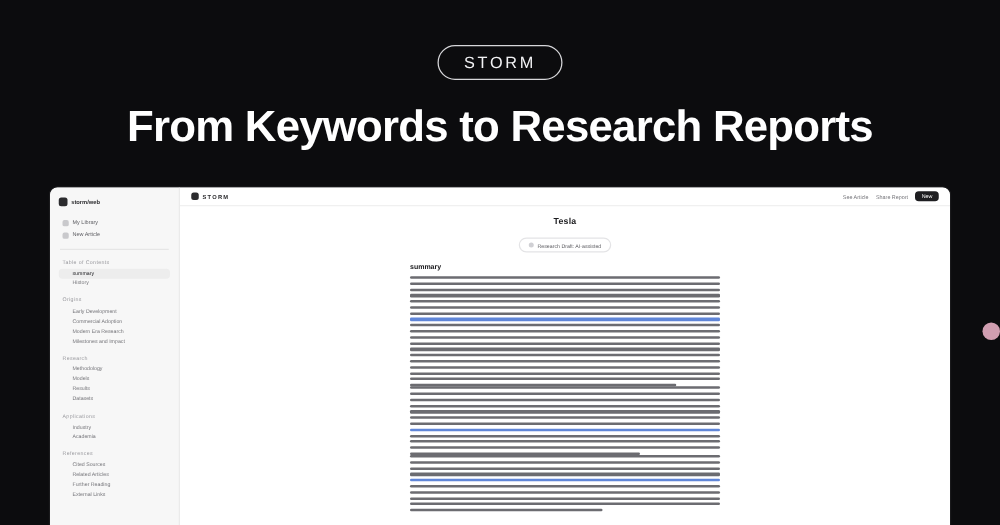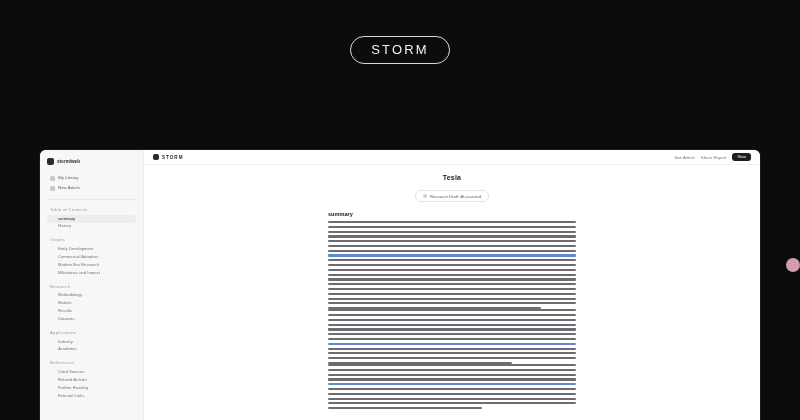--- a/index.html
+++ b/index.html
@@ -174,20 +174,21 @@
   .ln.mid { width: 86%; }
   .ln.mid2 { width: 74%; }
 </style>
 </head>
 <body>
 
 <div class="page">
 
   <div class="hero">
     <div class="badge">STORM</div>
+    <div class="hero-title">From Keywords to Research Reports</div>
   </div>
 
   <div class="window">
 
     <div class="sidebar">
       <div class="sb-top">
         <div class="sb-logo"></div>
         <div class="sb-brand">storm/web</div>
       </div>
 

